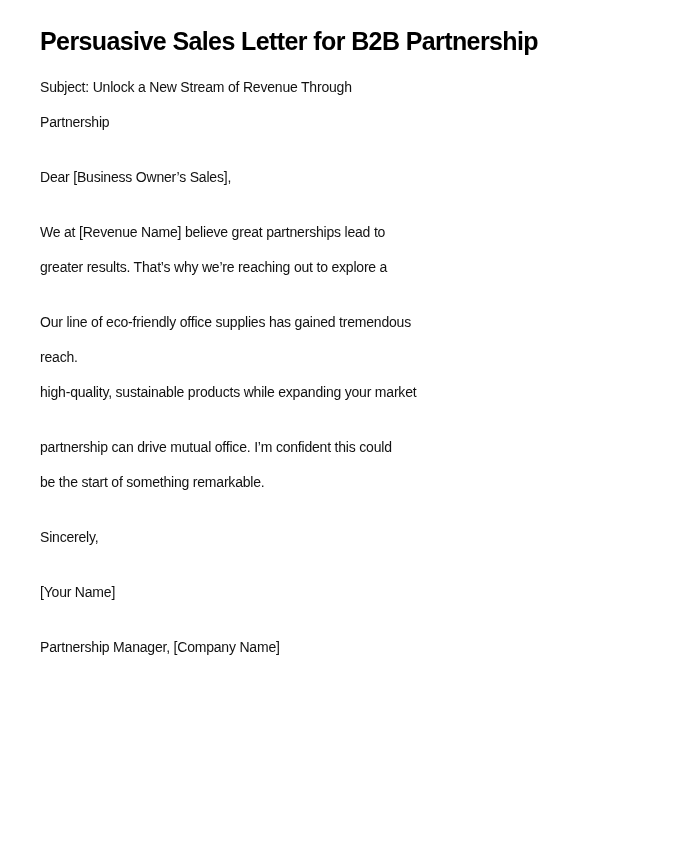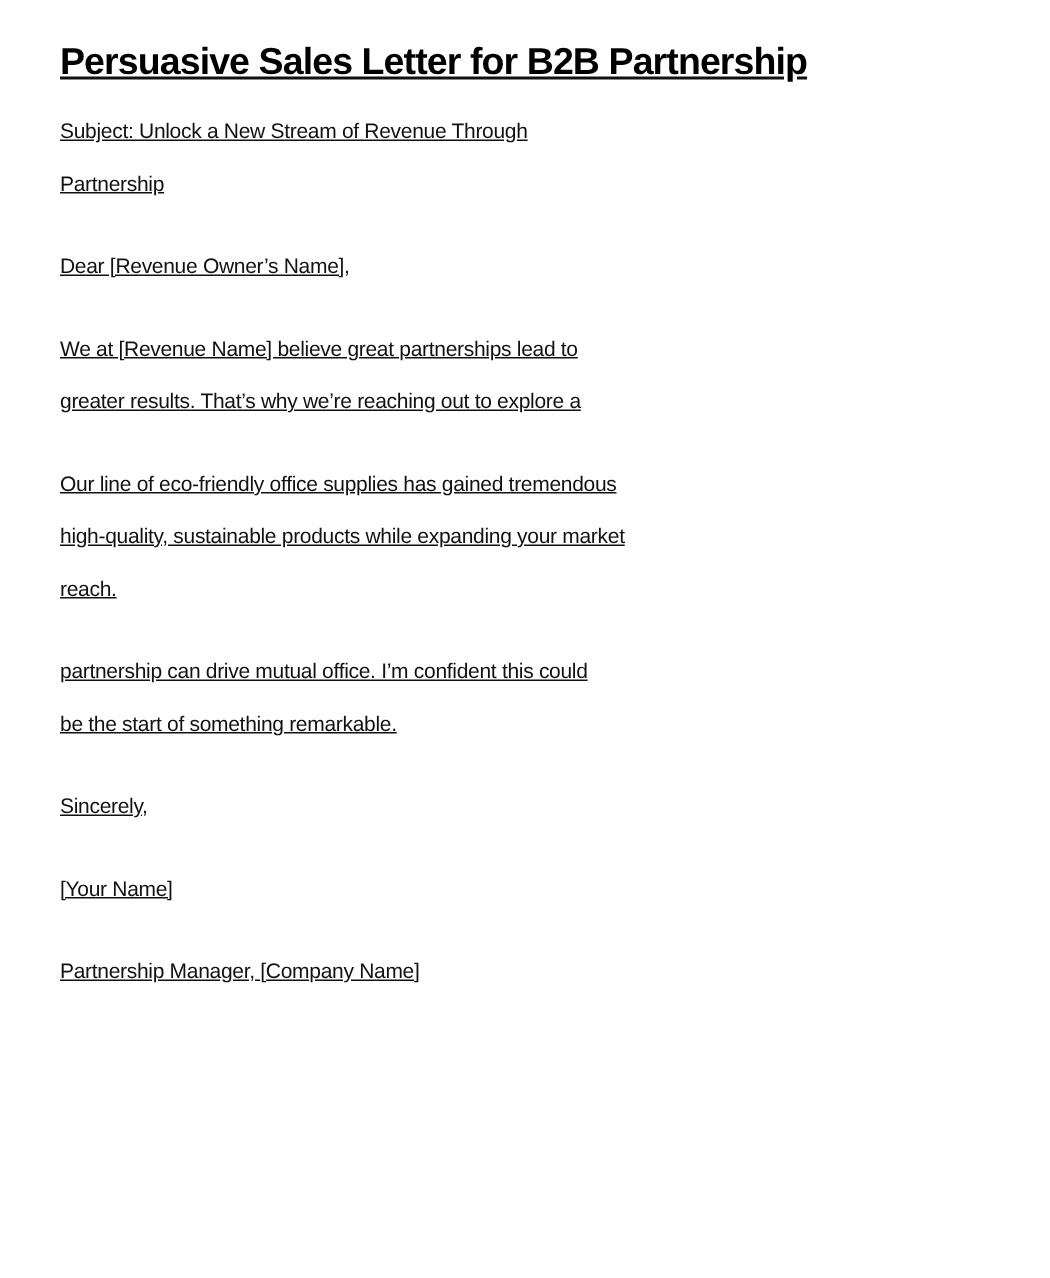--- a/index.html
+++ b/index.html
@@ -1,19 +1,19 @@
 <!DOCTYPE html>
 <html><head>
 <meta charset="utf-8">
 <style>
   html, body { margin: 0; padding: 0; background: #ffffff; }
   body { width: 700px; height: 852px; overflow: hidden; position: relative; }
   .doc {
     position: absolute; left: 40px; top: 22px; width: 640px;
-    font-family: "Liberation Sans", sans-serif; color: #111111; text-decoration: underline;
+    font-family: "Liberation Sans", sans-serif; color: #111111;
   }
   .title {
     font-size: 25px; font-weight: bold; letter-spacing: -0.6px;
     line-height: 38px; margin: 0 0 10px 0; color: #000000;
   }
   .para {
     font-size: 14px; line-height: 35px; margin: 0 0 20px 0;
     letter-spacing: -0.2px; white-space: nowrap;
   }
   .line { display: block; }
@@ -22,31 +22,31 @@
 <body>
 
 <div class="doc">
   <h1 class="title">Persuasive Sales Letter for B2B Partnership</h1>
 
   <p class="para">
     <span class="line">Subject: Unlock a New Stream of Revenue Through</span>
     <span class="line">Partnership</span>
   </p>
 
-  <p class="para">Dear [Revenue Owner’s Name],</p>
+  <p class="para">Dear [Business Owner’s Sales],</p>
 
   <p class="para">
     <span class="line">We at [Revenue Name] believe great partnerships lead to</span>
     <span class="line">greater results. That’s why we’re reaching out to explore a</span>
   </p>
 
   <p class="para">
     <span class="line">Our line of eco-friendly office supplies has gained tremendous</span>
+    <span class="line">reach.</span>
     <span class="line">high-quality, sustainable products while expanding your market</span>
-    <span class="line">reach.</span>
   </p>
 
   <p class="para">
     <span class="line">partnership can drive mutual office. I’m confident this could</span>
     <span class="line">be the start of something remarkable.</span>
   </p>
 
   <p class="para">Sincerely,</p>
   <p class="para">[Your Name]</p>
   <p class="para">Partnership Manager, [Company Name]</p>

